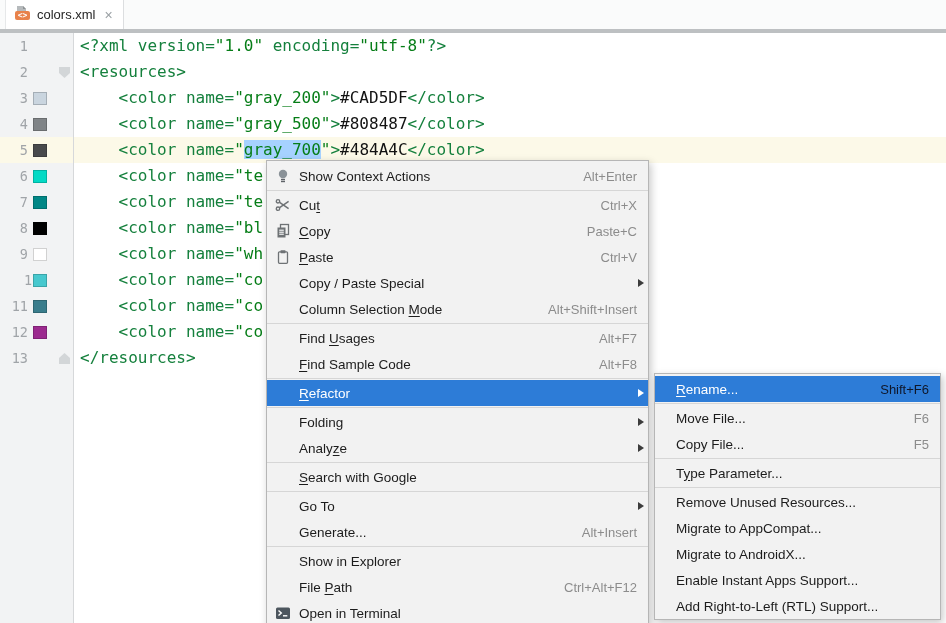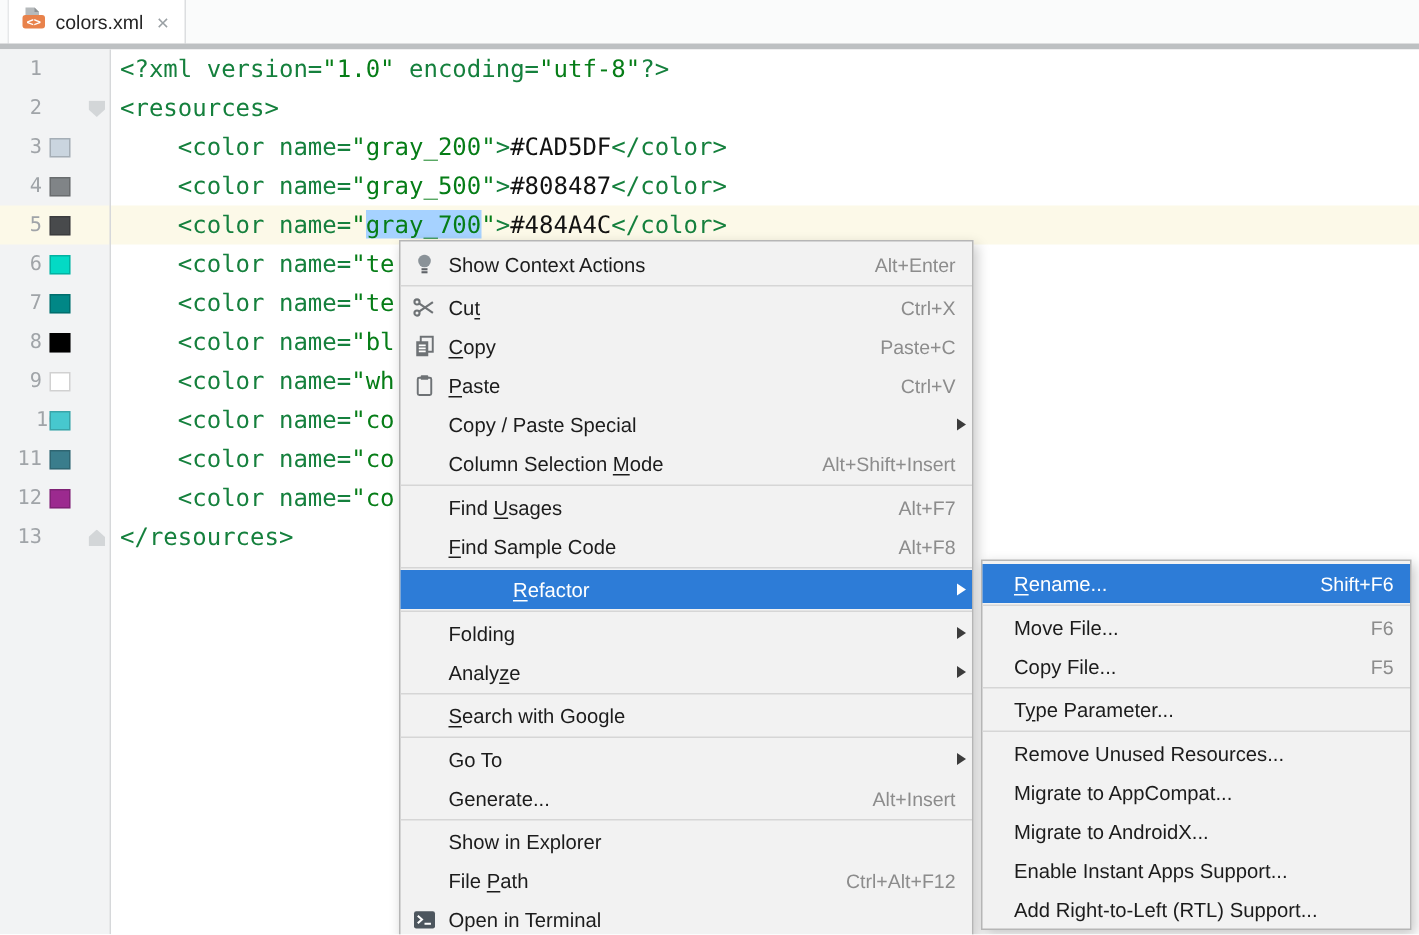--- a/index.html
+++ b/index.html
@@ -62,29 +62,29 @@
   .menu {
     position: absolute; background: #f2f2f2;
     border: 1px solid #b6b6b6; box-shadow: 2px 3px 8px rgba(0,0,0,0.22);
     padding-top: 2px; font-size: 13.5px; color: #1c1c1c;
   }
   .menu-sep { height: 1px; background: #d6d6d6; margin: 1px 0; }
   .mi {
     position: relative; display: flex; align-items: center;
     height: 26px; padding-right: 11px; cursor: default; text-align: right;
   }
-  .mi.sel { background: #2d7cd7; color: #ffffff; padding-left: 43px; }
+  .mi.sel { background: #2d7cd7; color: #ffffff; }
   .mi-ico { width: 18px; height: 16px; margin: 0 6px 0 8px; flex: 0 0 auto; }
   .mi-ico svg { display: block; }
   .menu.no-icons .mi { padding-left: 21px; }
   .mi-label { flex: 0 0 auto; }
   .mi-label u { text-underline-offset: 2px; }
   .mi-spacer { flex: 1 1 auto; }
   .mi-sc { color: #8c8c8c; font-size: 13px; }
-  .mi.sel .mi-sc { color: #ffffff; }
+  .mi.sel .mi-sc { color: #0f172a; }
   .mi-arrow {
     position: absolute; right: 4px; top: 9px; width: 0; height: 0;
     border-left: 6px solid #3c3c3c;
     border-top: 4.5px solid transparent; border-bottom: 4.5px solid transparent;
   }
   .mi.sel .mi-arrow { border-left-color: #ffffff; }
 </style>
 </head>
 <body>
 

